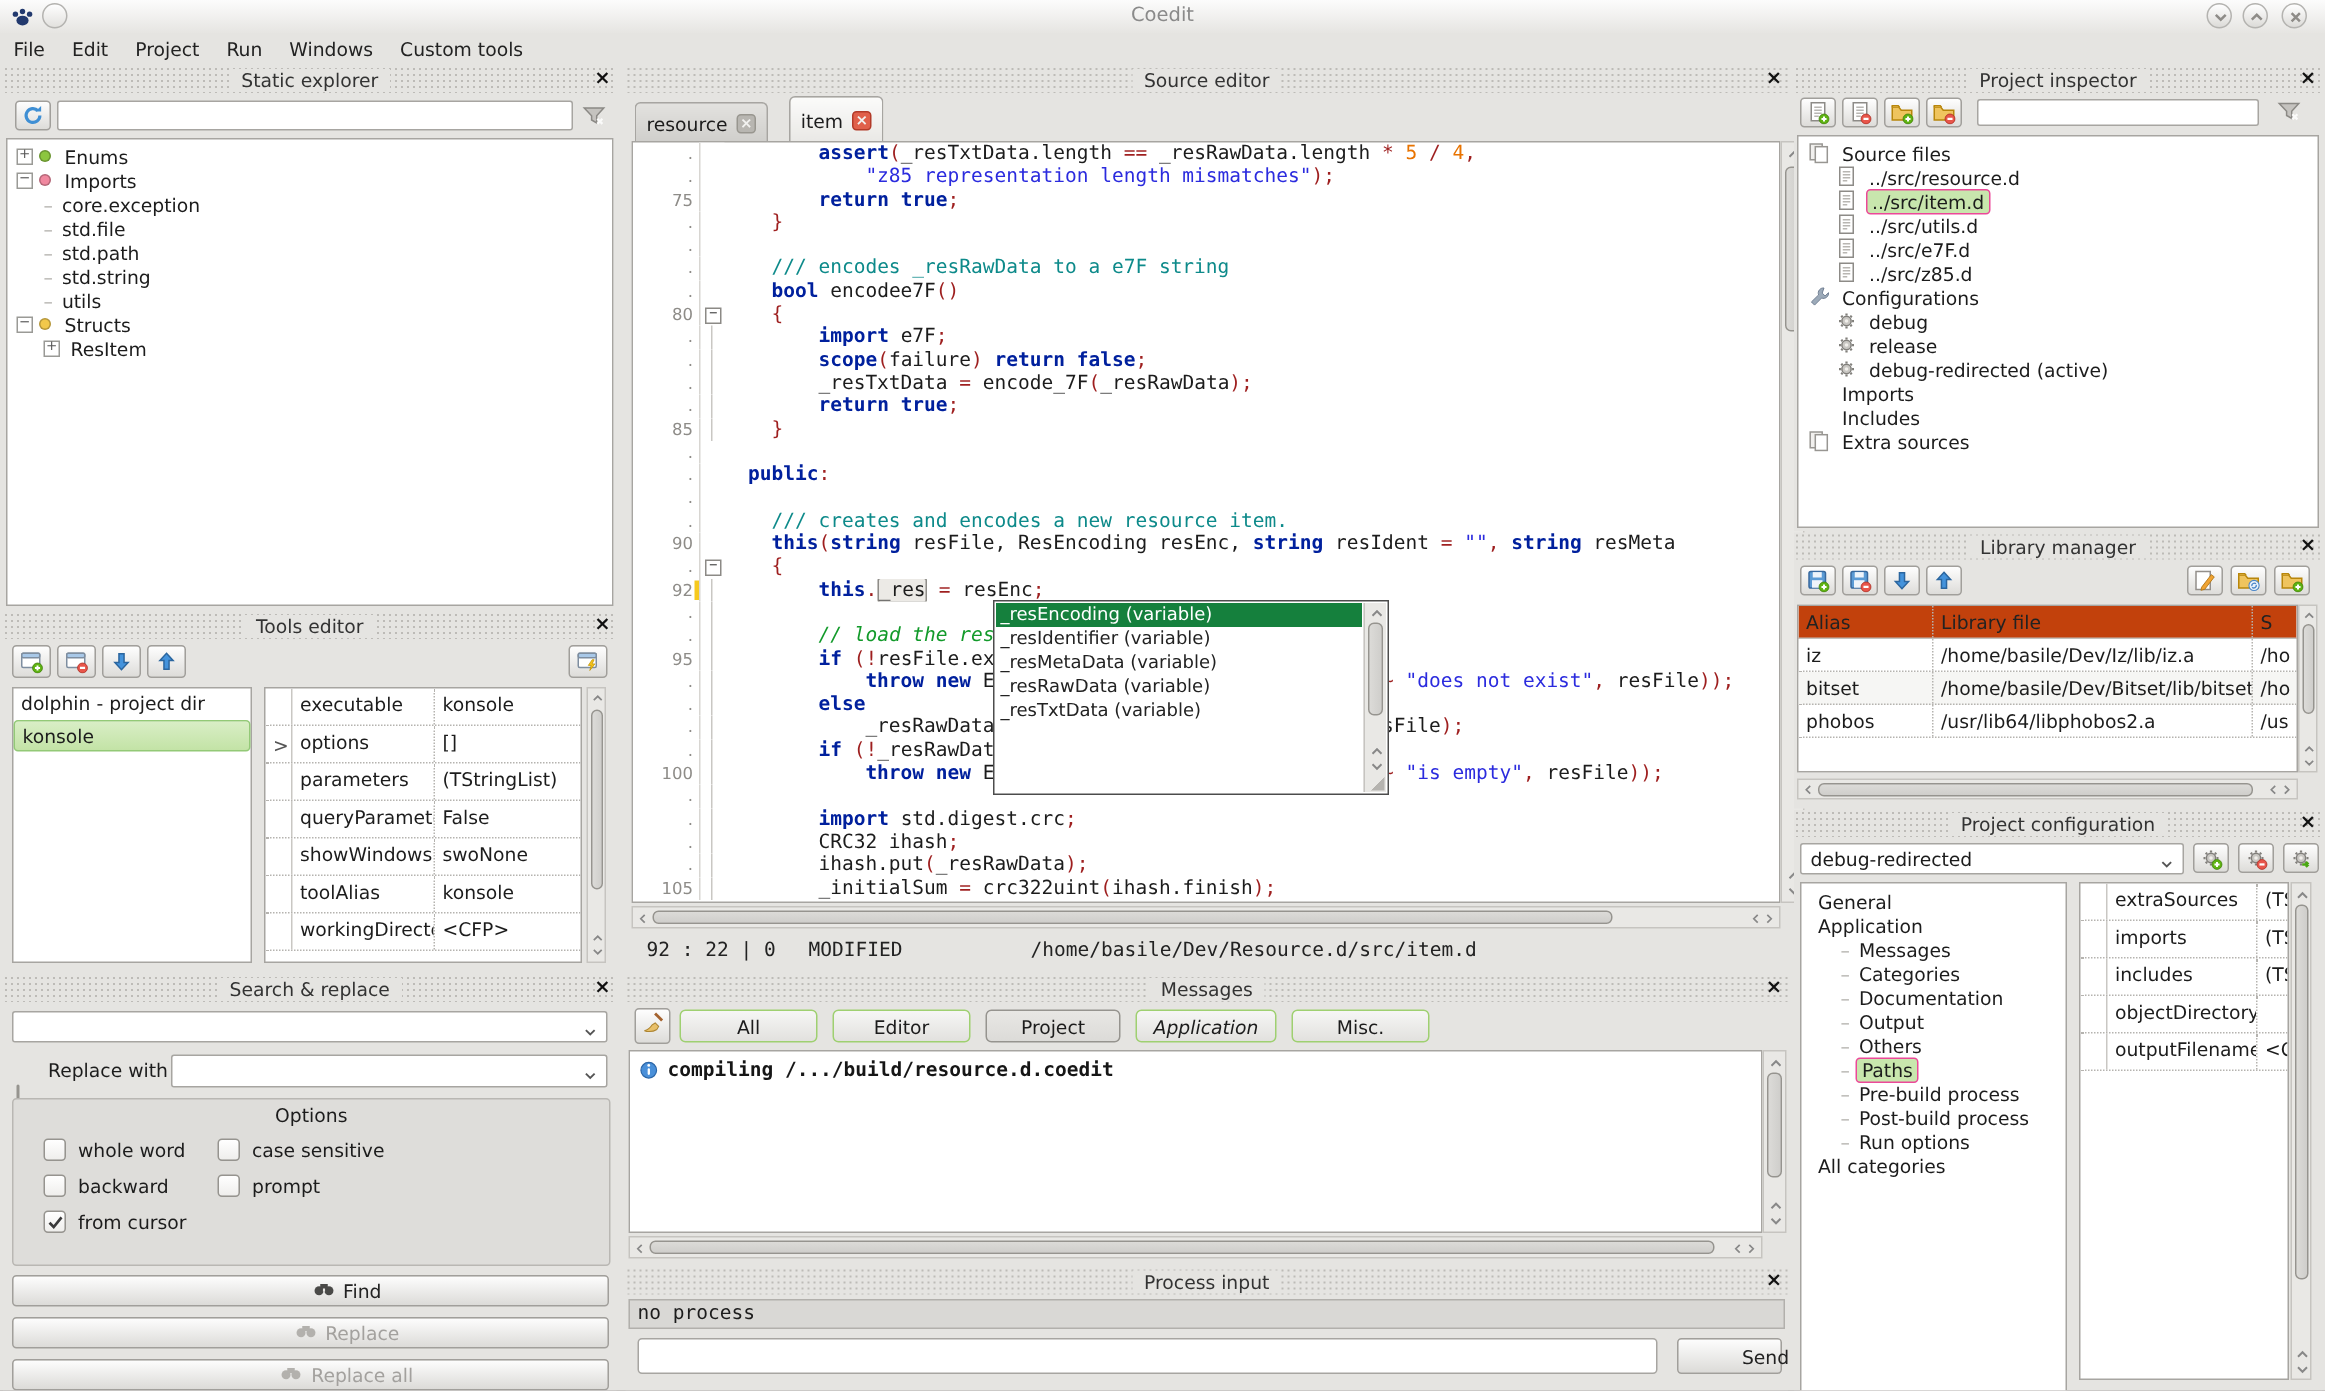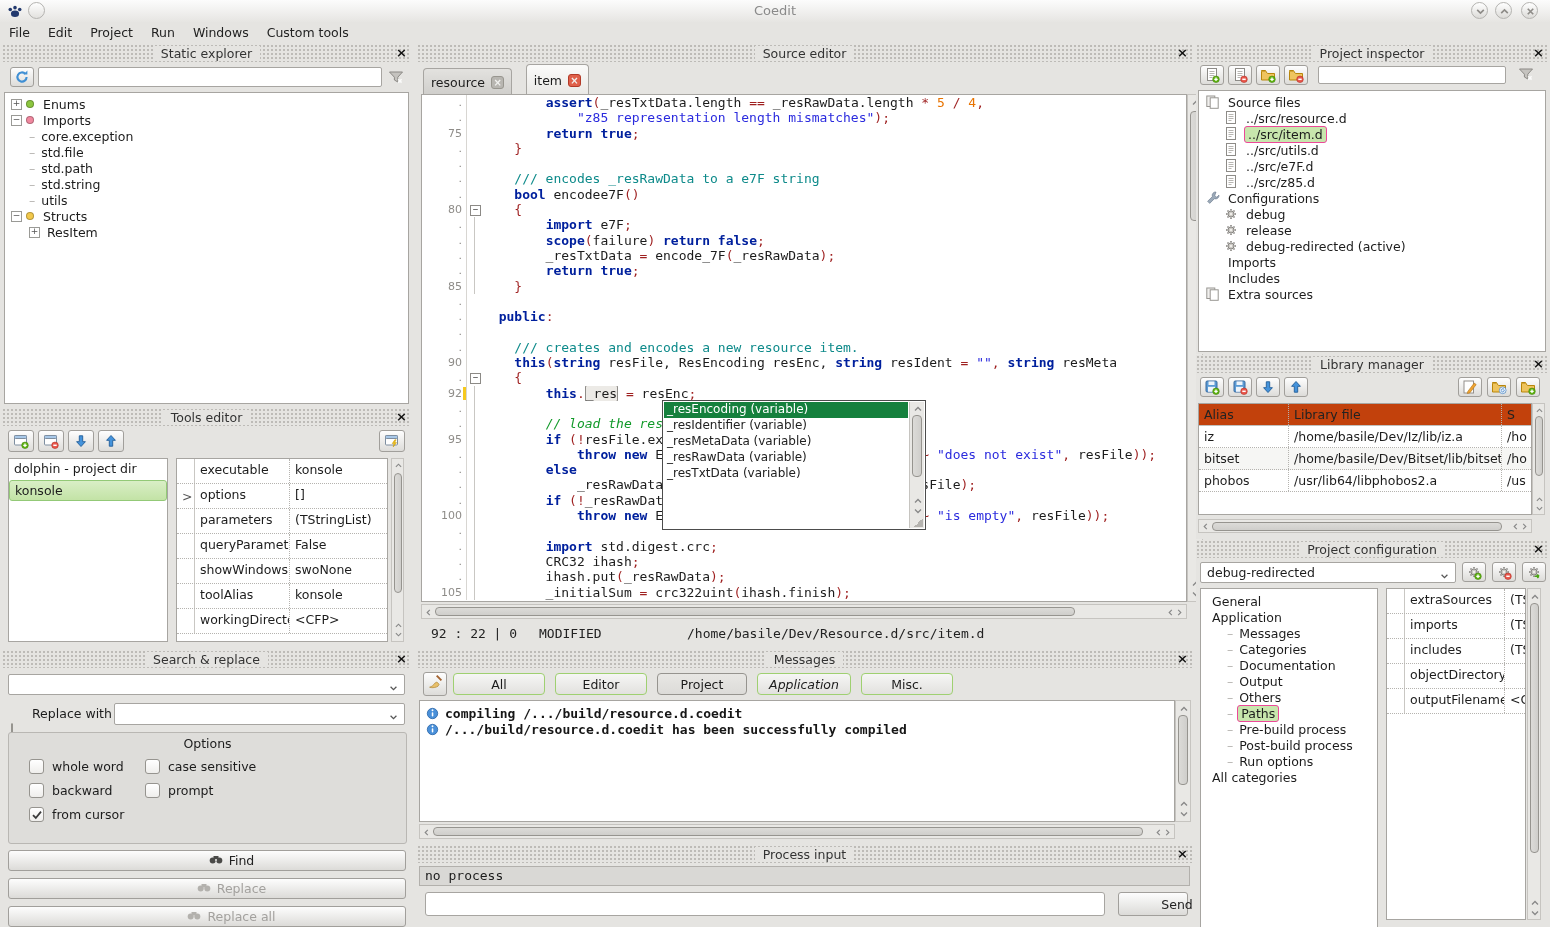--- a/index.html
+++ b/index.html
@@ -498,28 +498,20 @@
       </div>
     <div class="white-box abs" style="left:2px;top:50px;width:756px;height:122px;padding:4px 0 0 6px;" id="msg-list">
         <div class="msgline">
           <span style="width: 13px; height: 13px; display: inline-block;"><svg width="13" height="13" viewBox="0 0 16 16">
               <circle cx="8" cy="8" r="6.4" fill="#4a90d9" stroke="#2b66a8"></circle>
               <rect x="7.1" y="6.4" width="1.9" height="5.4" rx=".9" fill="#fff"></rect>
               <circle cx="8" cy="4" r="1.15" fill="#fff"></circle>
             </svg></span>
           <span>compiling /.../build/resource.d.coedit</span>
         </div>
-        <div class="msgline">
-          <span style="width: 13px; height: 13px; display: inline-block;"><svg width="13" height="13" viewBox="0 0 16 16">
-              <circle cx="8" cy="8" r="6.4" fill="#4a90d9" stroke="#2b66a8"></circle>
-              <rect x="7.1" y="6.4" width="1.9" height="5.4" rx=".9" fill="#fff"></rect>
-              <circle cx="8" cy="4" r="1.15" fill="#fff"></circle>
-            </svg></span>
-          <span>/.../build/resource.d.coedit has been successfully compiled</span>
-        </div>
       </div>
     <div class="sb abs" style="left:758px;top:50px;width:16px;height:122px;">
       <span class="chevron" style="left:4px;top:4px;">
           <svg width="8" height="8" viewBox="0 0 8 8">
             <path d="M1 5.5L4 2.5 7 5.5" fill="none" stroke="#888" stroke-width="1.3"></path>
           </svg>
         </span>
       <span class="sb-thumb" style="left:2px;top:14px;width:10px;height:70px;"></span>
       <span class="chevron" style="left:4px;bottom:14px;">
           <svg width="8" height="8" viewBox="0 0 8 8">

